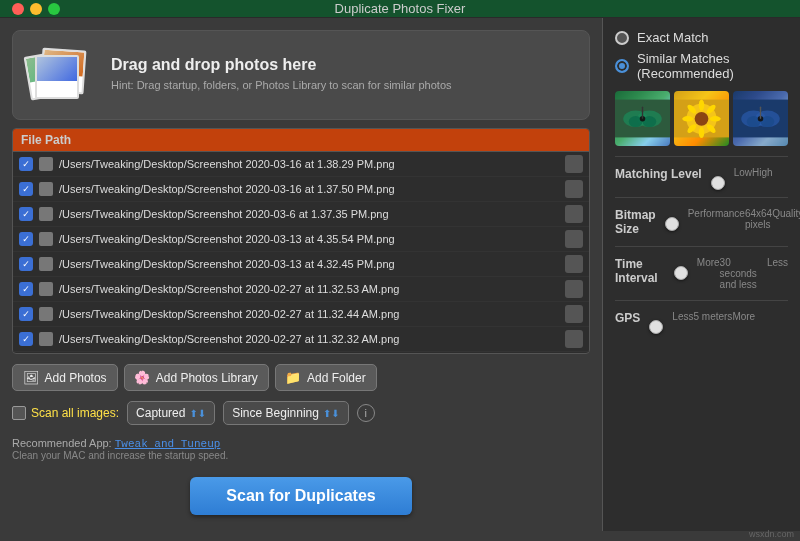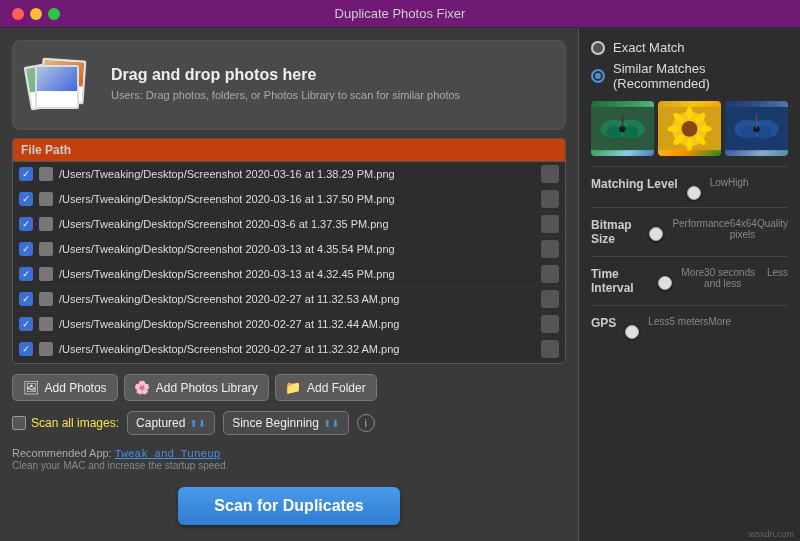--- a/index.html
+++ b/index.html
@@ -7,22 +7,22 @@
       width: 800px;
       height: 541px;
       font-family: -apple-system, BlinkMacSystemFont, 'Helvetica Neue', sans-serif;
       background: #3a3a3a;
       overflow: hidden;
       position: relative;
     }
 
     
     .titlebar {
-      height: 28px;
-      background: #701a75;
+      height: 18px;
+      background: #14532d;
       display: flex;
       align-items: center;
       justify-content: center;
       position: relative;
       border-bottom: 1px solid #2a2a2a;
     }
     .titlebar-buttons {
       position: absolute;
       left: 12px;
       display: flex;
@@ -308,21 +308,21 @@
       padding: 10px 36px;
       font-size: 16px;
       font-weight: 600;
       color: white;
       cursor: pointer;
       box-shadow: 0 2px 4px rgba(0,0,0,0.4);
     }
 
     
     .right-panel {
-      width: 222px;
+      width: 198px;
       background: #2d2d2d;
       border-left: 1px solid #555;
       display: flex;
       flex-direction: column;
       padding: 12px;
       gap: 10px;
       overflow-y: auto;
     }
 
     
@@ -462,21 +462,21 @@
           <div class="photo-card">
             <div class="photo-inner photo-inner-2"></div>
           </div>
           <div class="photo-card">
             <div class="photo-inner" style="background: linear-gradient(135deg, #b0c4de, #4169e1);"></div>
           </div>
         </div>
       </div>
       <div class="drop-zone-text">
         <h3>Drag and drop photos here</h3>
-        <p>Users: Drag photos, folders, or Photos Library to scan for similar photos</p>
+        <p>Hint: Drag startup, folders, or Photos Library to scan for similar photos</p>
       </div>
     </div>
 
     <div class="file-list-container">
       <div class="file-list-header">
         <span>File Path</span>
       </div>
       <div class="file-list-scroll">
 
       <div class="file-row">

